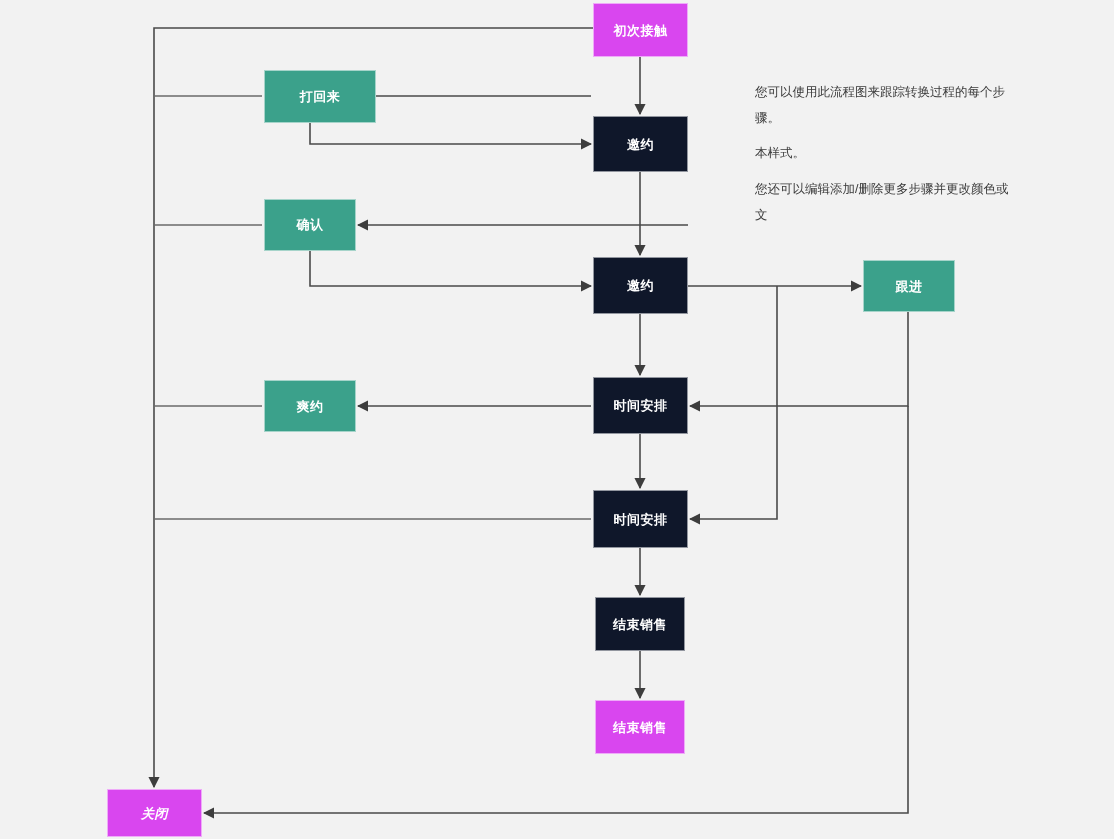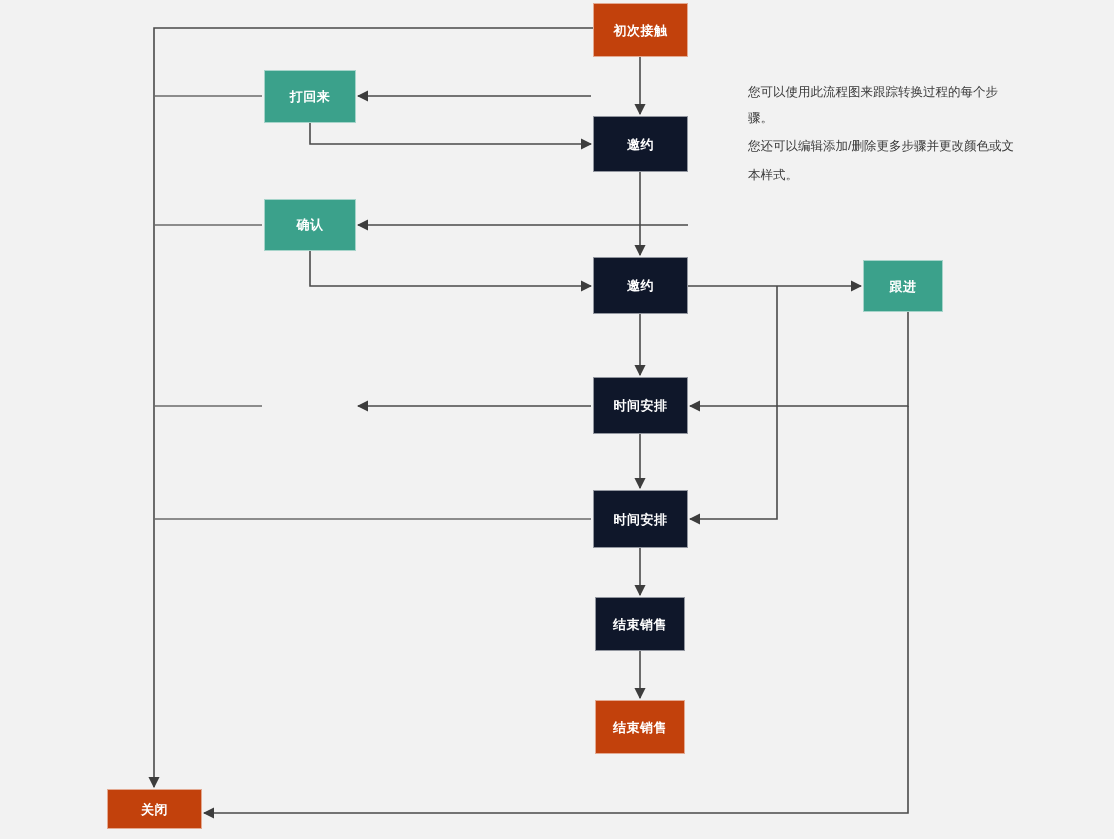--- a/index.html
+++ b/index.html
@@ -28,21 +28,21 @@
     justify-content: center;
     color: #ffffff;
     font-size: 13px;
     font-weight: bold;
     letter-spacing: 0.5px;
     line-height: 1;
     text-align: center;
     border: 1px solid rgba(255,255,255,0.55);
     z-index: 3;
   }
-  .node.blue   { background: #c2410c; }
+  .node.blue   { background: #d946ef; }
   .node.orange { background: #0f172a; }
   .node.green  { background: #3ba18b; }
 
   #legend {
     position: absolute;
     z-index: 4;
   }
   #legend-title {
     font-size: 15px;
     font-weight: bold;
@@ -50,21 +50,21 @@
     letter-spacing: 0.4px;
     white-space: nowrap;
   }
   #legend-body {
     margin-top: 30px;
     font-size: 12.5px;
     color: #3a3a3a;
     line-height: 2.05;
     width: 276px;
   }
-  #legend-body p { margin: 3px; }
+  #legend-body p { margin: 10px; }
 </style>
 </head>
 <body>
 
 <div id="canvas">
 
   <svg id="wires" viewBox="0 0 1114 839" width="1114" height="839">
     <defs>
       <marker id="ah" viewBox="0 0 10 10" refX="9" refY="5" markerWidth="7" markerHeight="7" orient="auto-start-reverse">
         <path d="M 0 0 L 10 5 L 0 10 z" fill="#3d3d3d"></path>
@@ -112,62 +112,65 @@
 
       <path d="M 908 406 L 908 813 L 204 813" stroke="#4a4a4a" marker-end="url(#ah)"></path>
 
     </g>
   </svg>
 
   <div class="node blue" style="left:593px; top:3px; width:95px; height:54px;">
     <span>初次接触</span>
   </div>
 
-  <div class="node green" style="left:264px; top:70px; width:92px; height:53px;">
+  <div class="node green" style="left:264px; top:70px; width:112px; height:53px;">
     <span>打回来</span>
   </div>
 
   <div class="node orange" style="left:593px; top:116px; width:95px; height:56px;">
     <span>邀约</span>
   </div>
 
   <div class="node green" style="left:264px; top:199px; width:92px; height:52px;font-family:Liberation Mono, monospace;">
     <span>确认</span>
   </div>
 
   <div class="node orange" style="left:593px; top:257px; width:95px; height:57px;">
     <span>邀约</span>
   </div>
 
-  <div class="node green" style="left:863px; top:260px; width:80px; height:52px;">
+  <div class="node green" style="left:863px; top:260px; width:92px; height:52px;">
     <span>跟进</span>
   </div>
 
+  <div class="node green" style="left:264px; top:380px; width:92px; height:52px;">
+    <span>爽约</span>
+  </div>
 
   <div class="node orange" style="left:593px; top:377px; width:95px; height:57px;">
     <span>时间安排</span>
   </div>
 
   <div class="node orange" style="left:593px; top:490px; width:95px; height:58px;">
     <span>时间安排</span>
   </div>
 
   <div class="node orange" style="left:595px; top:597px; width:90px; height:54px;">
     <span>结束销售</span>
   </div>
 
   <div class="node blue" style="left:595px; top:700px; width:90px; height:54px;">
     <span>结束销售</span>
   </div>
 
-  <div class="node blue" style="left:107px; top:789px; width:95px; height:40px;">
+  <div class="node blue" style="left:107px; top:789px; width:95px; height:48px;font-style:italic;">
     <span>关闭</span>
   </div>
 
   <div id="legend" style="left:745px; top:50px;">
     <div id="legend-body">
       <p>您可以使用此流程图来跟踪转换过程的每个步骤。</p>
+      <p>本样式。</p>
       <p>您还可以编辑添加/删除更多步骤并更改颜色或文</p>
-      <p>本样式。</p>
     </div>
   </div>
 
 </div>
 
 </body></html>

